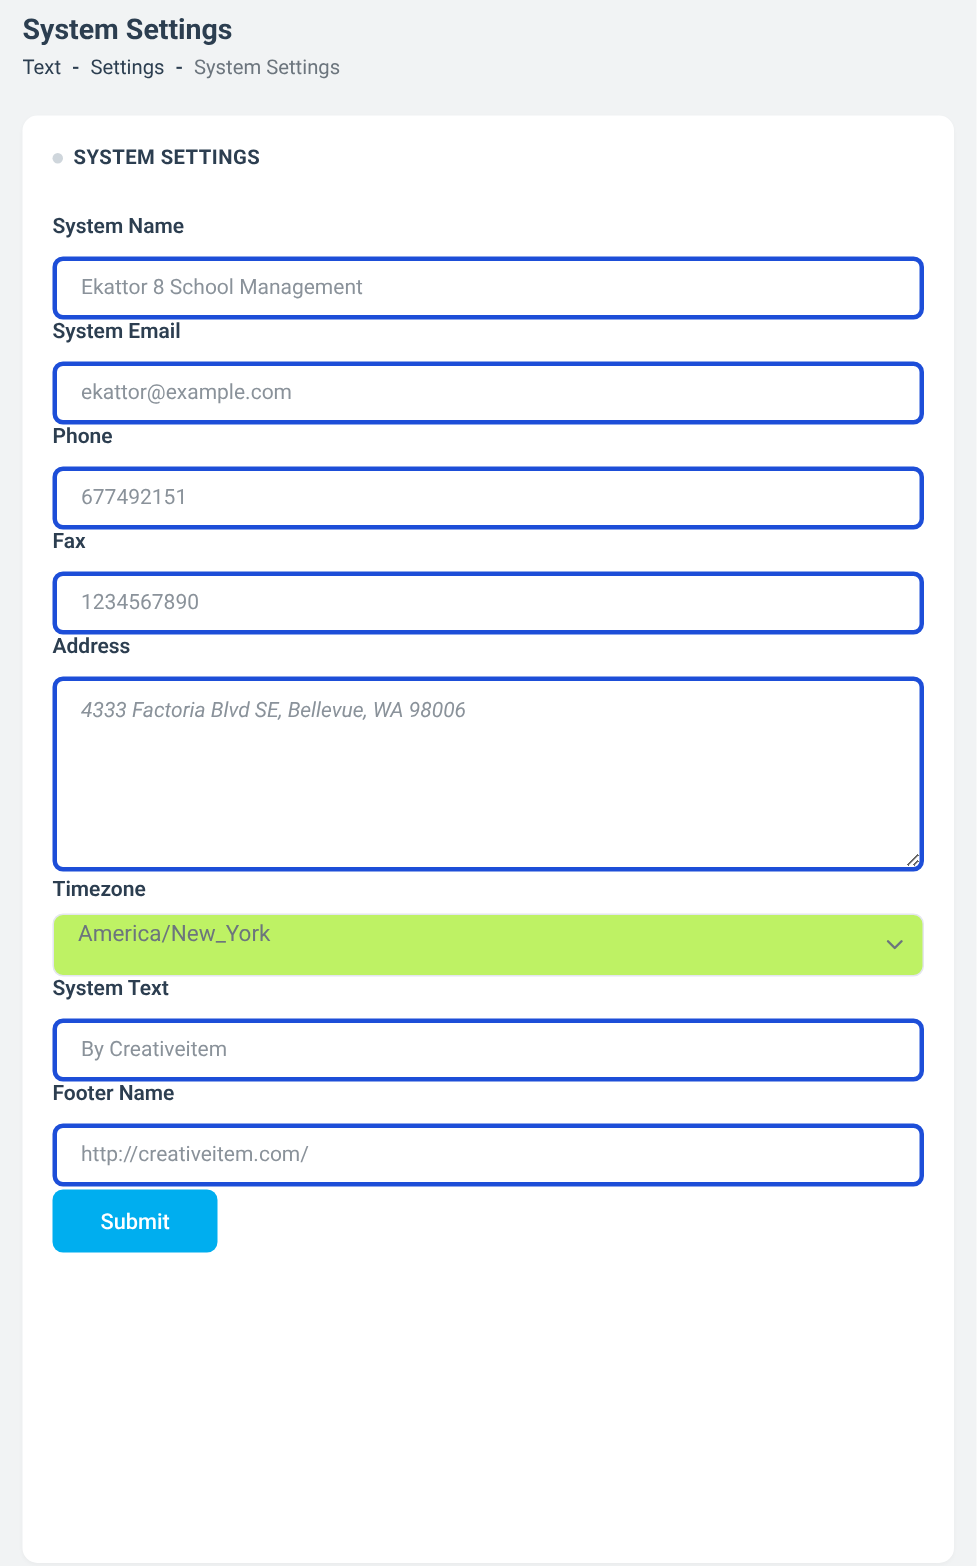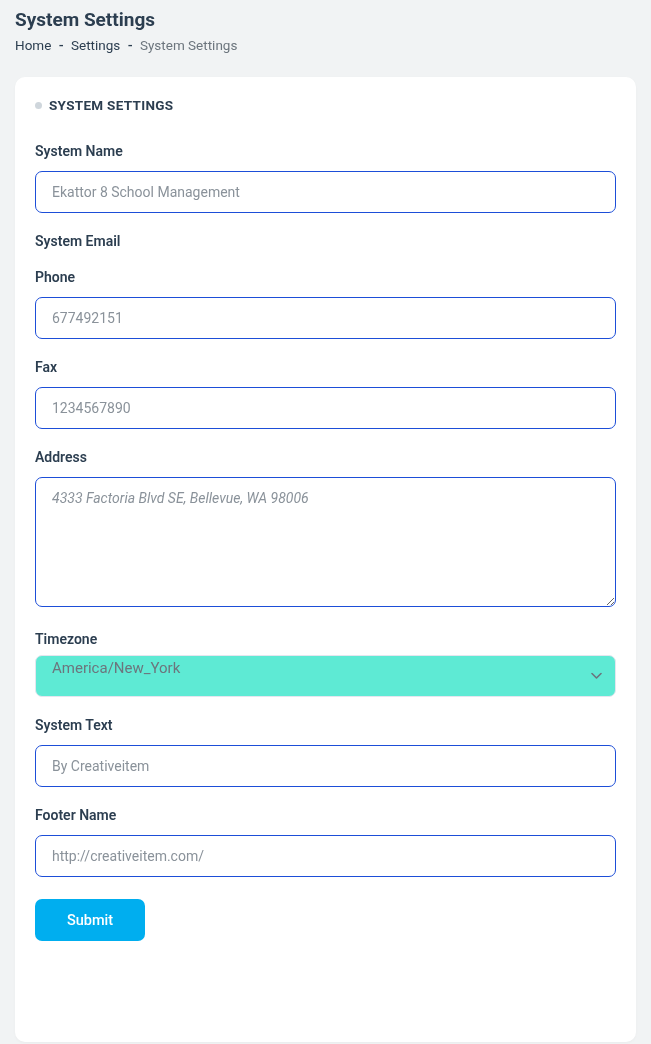--- a/index.html
+++ b/index.html
@@ -58,38 +58,37 @@
     }
     .card-title .dot {
       width: 7px;
       height: 7px;
       background: #cfd6dc;
       border-radius: 50%;
       margin-right: 7px;
       display: inline-block;
     }
     .form-group {
-      margin-bottom: 20px;
     }
     .form-group.tight {
     }
     .form-label {
       display: block;
       font-size: 14px;
       font-weight: 600;
       color: #2c3e50;
       margin-bottom: 12px;
     }
     .form-label.lesspad {
       margin-bottom: 8px;
     }
     .form-control {
       width: 100%;
       height: 42px;
-      border: 1px solid #1d4ed8;
+      border: 3px solid #1d4ed8;
       border-radius: 7px;
       padding: 0 16px;
       font-size: 14px;
       color: #8a929a;
       background: #fff;
       font-family: inherit;
     }
     textarea.form-control {
       height: 130px;
       padding: 12px 16px;
@@ -101,21 +100,21 @@
       width: 100%;
     }
     .form-select {
       width: 100%;
       height: 42px;
       border: 1px solid #e4e6ef;
       border-radius: 7px;
       padding: 0 36px 16px 16px;
       font-size: 15px;
       color: #6c757d;
-      background: #5eead4;
+      background: #bef264;
       appearance: none;
       -webkit-appearance: none;
       -moz-appearance: none;
       font-family: inherit;
       cursor: pointer;
     }
     .chevron {
       position: absolute;
       right: 14px;
       top: 50%;
@@ -138,21 +137,21 @@
       font-family: inherit;
       margin-top: 2px;
     }
   </style>
 </head>
 <body>
 
 <div class="header">
   <h1 class="page-title">System Settings</h1>
   <div class="breadcrumb">
-    <a href="#">Home</a>
+    <a href="#">Text</a>
     <span class="sep">-</span>
     <a href="#">Settings</a>
     <span class="sep">-</span>
     <span class="current">System Settings</span>
   </div>
 </div>
 
 <div class="card">
   <div class="card-title">
     <span class="dot"></span>
@@ -160,20 +159,21 @@
   </div>
 
   <div class="form-group">
     <label class="form-label">System Name</label>
     <input type="text" class="form-control" value="Ekattor 8 School Management" style="">
   </div>
 
 
   <div class="form-group">
     <label class="form-label">System Email</label>
+    <input type="text" class="form-control" value="ekattor@example.com" style="">
   </div>
 
   <div class="form-group">
     <label class="form-label">Phone</label>
     <input type="text" class="form-control" value="677492151" style="">
   </div>
 
   <div class="form-group">
     <label class="form-label">Fax</label>
     <input type="text" class="form-control" value="1234567890" style="">

